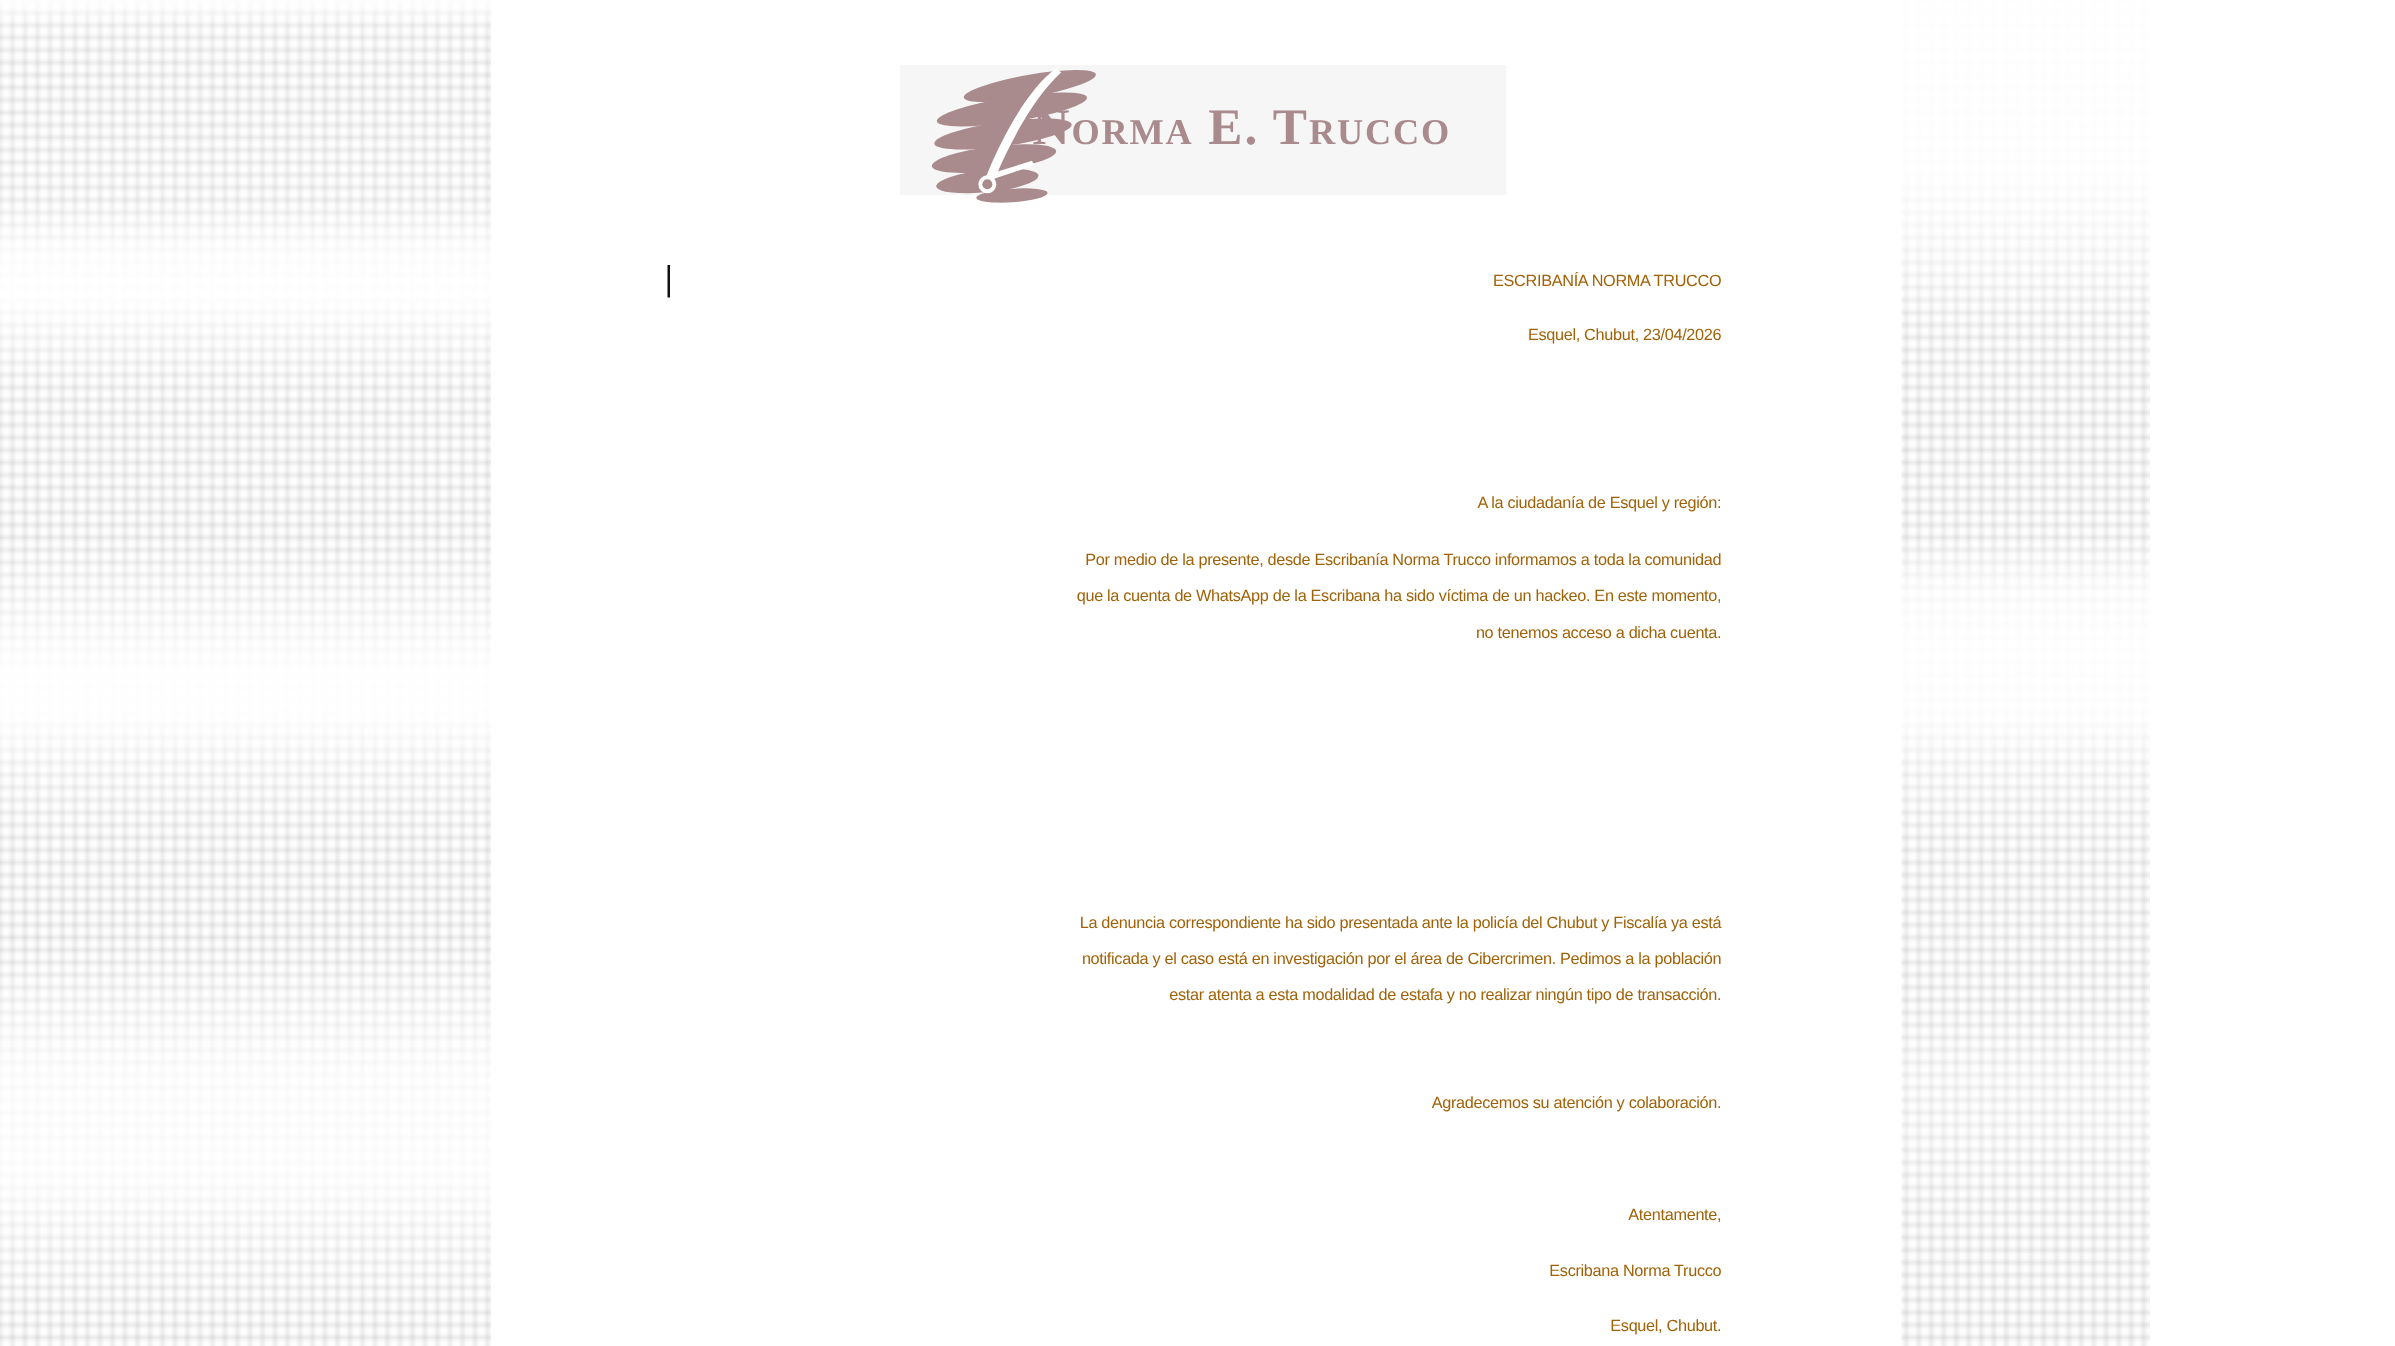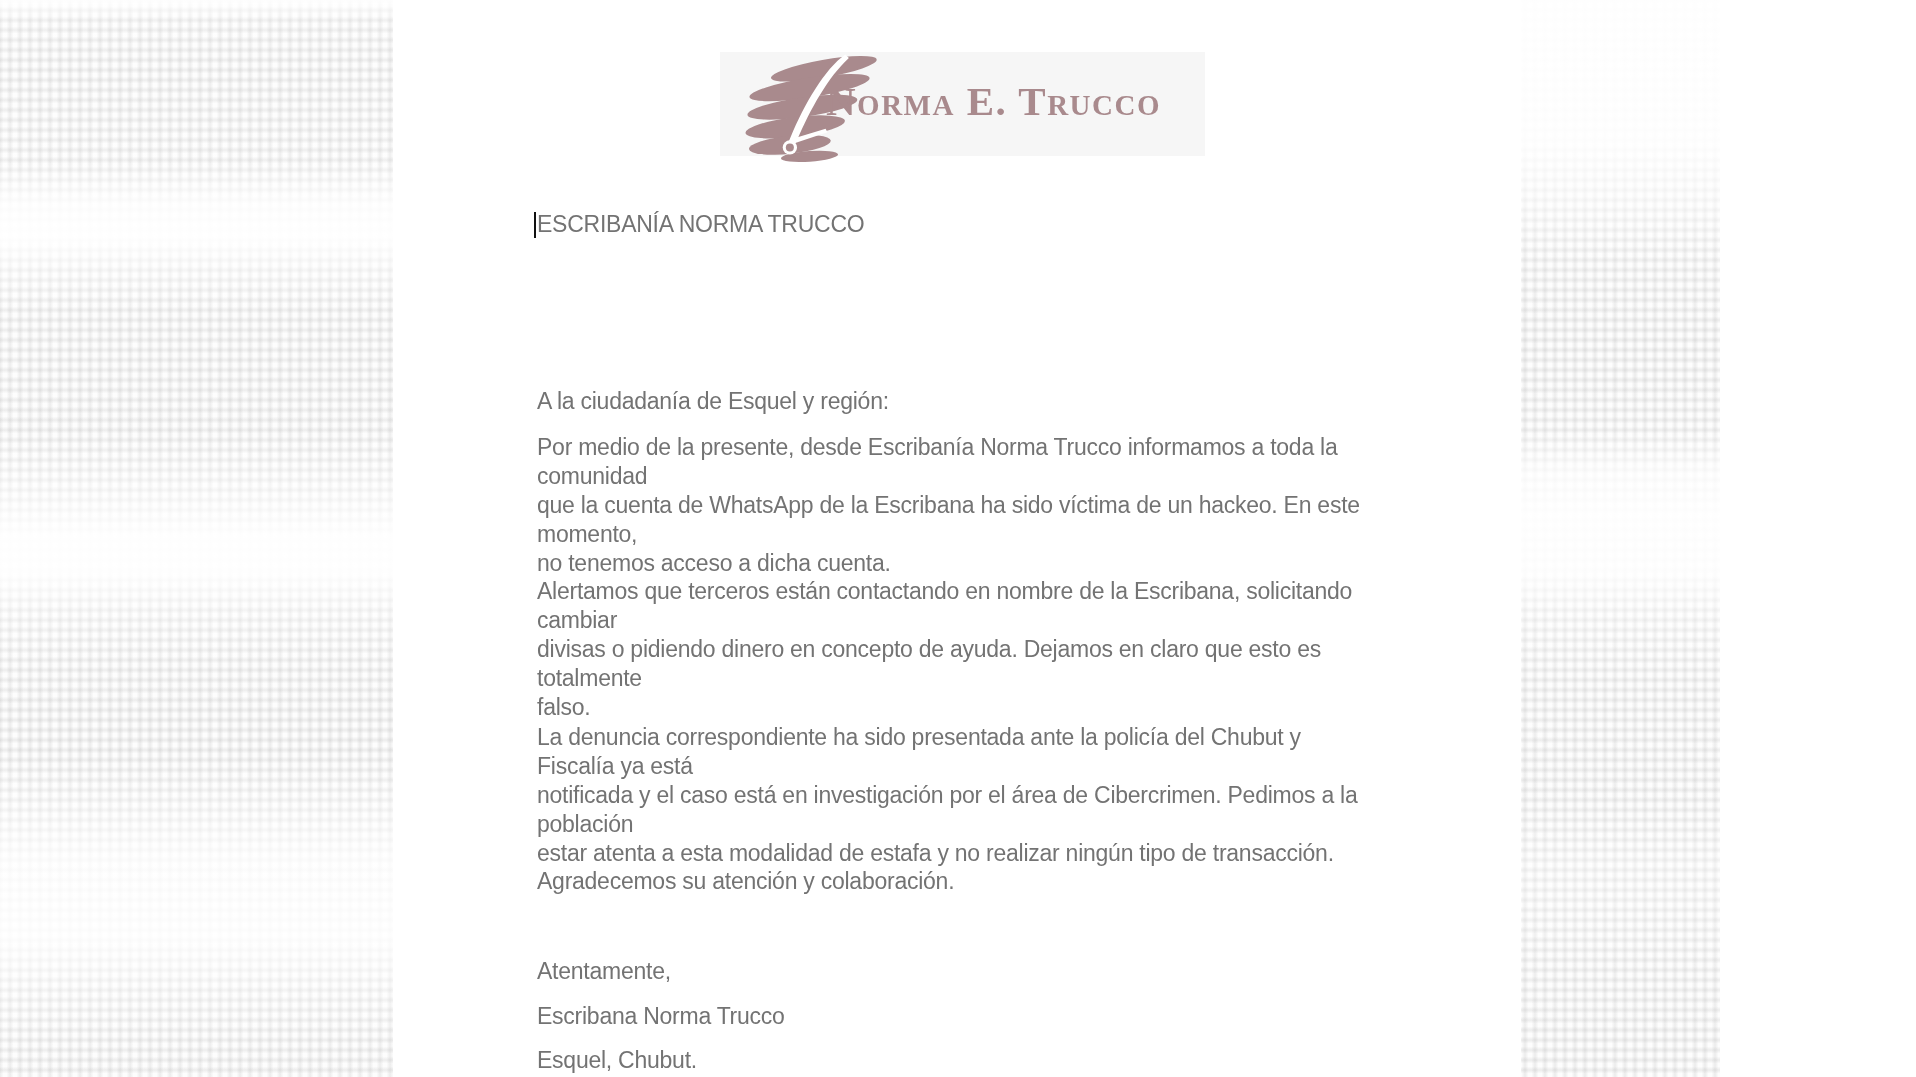--- a/index.html
+++ b/index.html
@@ -112,25 +112,26 @@
     color: #a98a8d;
     white-space: nowrap;
   }
 
   
   .ln {
     position: absolute;
     left: 144px;
     margin: 0;
     width: 840px;
-    font-size: 23px;
+    font-size: 13px;
     line-height: 29px;
     letter-spacing: -0.25px;
-    color: #737373;
+    color: #a16207;
     white-space: pre-line;
+    text-align: right;
   }
   .sender          { top: 210px; }
   .dateline        { top: 253px; }
   .salutation      { top: 343px; margin-top: 44px; }
   .para1           { top: 433px; }
   .para2           { top: 577px; }
   .para3           { top: 723px; }
   .thanks          { top: 867px; }
   .closing         { top: 957px; }
   .signature-name  { top: 1002px; }
@@ -171,28 +172,26 @@
           <circle cx="58" cy="104" r="8"></circle>
         </g>
         <circle cx="58" cy="104" r="4.5" fill="#a98a8d"></circle>
       </svg>
       <div class="logo-text">Norma E. Trucco</div>
     </div>
 
     <div class="caret"></div>
 
     <p class="ln sender">ESCRIBANÍA NORMA TRUCCO</p>
+    <p class="ln dateline">Esquel, Chubut, 23/04/2026</p>
     <p class="ln salutation">A la ciudadanía de Esquel y región:</p>
 
     <p class="ln para1">Por medio de la presente, desde Escribanía Norma Trucco informamos a toda la comunidad
 que la cuenta de WhatsApp de la Escribana ha sido víctima de un hackeo. En este momento,
 no tenemos acceso a dicha cuenta.</p>
-    <p class="ln para2">Alertamos que terceros están contactando en nombre de la Escribana, solicitando cambiar
-divisas o pidiendo dinero en concepto de ayuda. Dejamos en claro que esto es totalmente
-falso.</p>
     <p class="ln para3">La denuncia correspondiente ha sido presentada ante la policía del Chubut y Fiscalía ya está
 notificada y el caso está en investigación por el área de Cibercrimen. Pedimos a la población
 estar atenta a esta modalidad de estafa y no realizar ningún tipo de transacción.</p>
 
     <p class="ln closing">Atentamente,</p>
     <p class="ln thanks">Agradecemos su atención y colaboración.</p>
     <p class="ln signature-name">Escribana Norma Trucco</p>
     <p class="ln signature-place">Esquel, Chubut.</p>
 
   </div>

